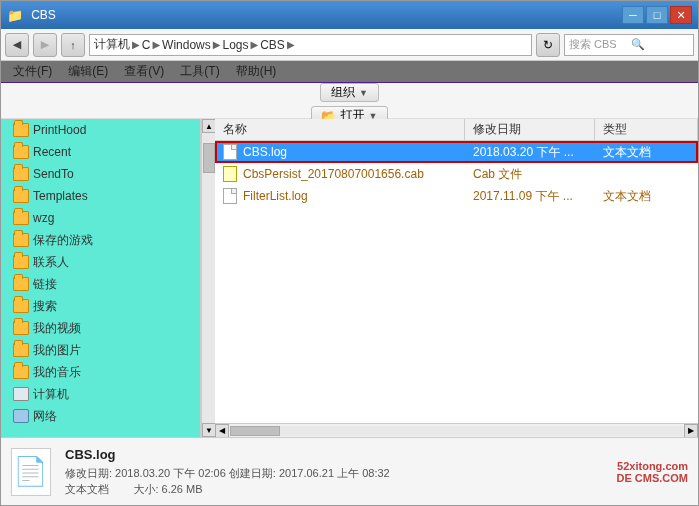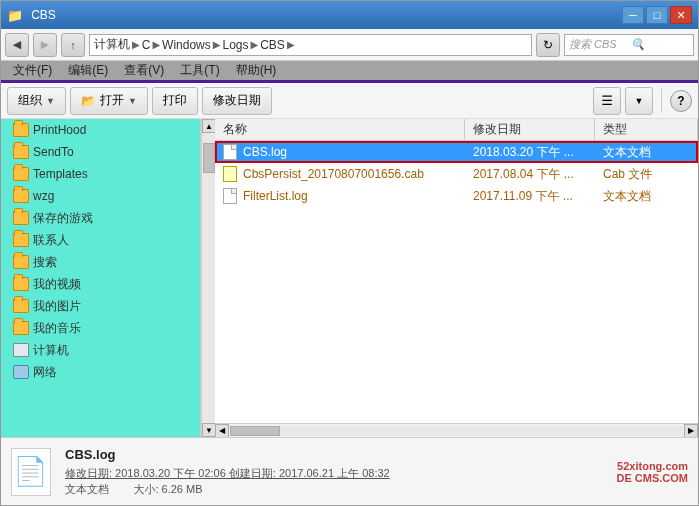--- a/index.html
+++ b/index.html
@@ -109,49 +109,50 @@
       width: 130px;
       border: 1px solid #aaa;
       background: white;
       display: flex;
       align-items: center;
       padding: 0 4px;
       font-size: 11px;
       color: #999;
       gap: 4px;
     }
-    .search-box span { flex: 1; font-style: italic; }
+    .search-box span { flex: 1; }
 
     
     .menu-bar {
-      background: #a3a3a3;
+      background: #737373;
       height: 22px;
       display: flex;
       align-items: center;
       padding: 0 4px;
-      border-bottom: 3px solid #4c1d95;
+      border-bottom: 1px solid #4c1d95;
       flex-shrink: 0;
     }
     .menu-item {
       padding: 2px 8px;
       font-size: 12px;
       cursor: pointer;
       color: #222;
     }
 
     
     .toolbar {
       background: #f5f5f5;
       height: 36px;
       display: flex;
       align-items: center;
       padding: 0 6px;
       gap: 4px;
       border-bottom: 1px solid #ddd;
       flex-shrink: 0;
+      flex-direction: column;
     }
     .tool-btn {
       height: 28px;
       padding: 0 10px;
       background: linear-gradient(to bottom, #f8f8f8, #e0e0e0);
       border: 1px solid #bbb;
       border-radius: 3px;
       cursor: pointer;
       font-size: 12px;
       display: flex;
@@ -416,21 +417,20 @@
     .status-filename {
       font-size: 13px;
       font-weight: bold;
       color: #222;
       margin-bottom: 4px;
     }
     .status-detail {
       font-size: 11px;
       color: #555;
       margin-bottom: 1px;
-      text-decoration: underline;
     }
     .status-type {
       font-size: 11px;
       color: #555;
     }
     .watermark {
       font-size: 11px;
       color: #c04040;
       font-weight: bold;
       margin-left: auto;
@@ -542,37 +542,45 @@
 
   <div class="main-content">
 
     <div class="left-panel">
       <div class="tree-item">
         <div class="folder-icon"></div>
         <span>PrintHood</span>
       </div>
       <div class="tree-item">
         <div class="folder-icon"></div>
+        <span>Recent</span>
+      </div>
+      <div class="tree-item">
+        <div class="folder-icon"></div>
         <span>SendTo</span>
       </div>
       <div class="tree-item">
         <div class="folder-icon"></div>
         <span>Templates</span>
       </div>
       <div class="tree-item">
         <div class="folder-icon"></div>
         <span>wzg</span>
       </div>
       <div class="tree-item">
         <div class="folder-icon"></div>
         <span>保存的游戏</span>
       </div>
       <div class="tree-item">
         <div class="folder-icon"></div>
         <span>联系人</span>
+      </div>
+      <div class="tree-item">
+        <div class="folder-icon"></div>
+        <span>链接</span>
       </div>
       <div class="tree-item">
         <div class="folder-icon"></div>
         <span>搜索</span>
       </div>
       <div class="tree-item">
         <div class="folder-icon"></div>
         <span>我的视频</span>
       </div>
       <div class="tree-item">
@@ -621,23 +629,20 @@
           </div>
           <div class="file-col file-col-type">
             <span>文本文档</span>
           </div>
         </div>
 
         <div class="file-row">
           <div class="file-col file-col-name">
             <div class="file-icon-cab"></div>
             <span>CbsPersist_20170807001656.cab</span>
-          </div>
-          <div class="file-col file-col-date">
-            <span>2017.08.04 下午 ...</span>
           </div>
           <div class="file-col file-col-type">
             <span>Cab 文件</span>
           </div>
         </div>
 
         <div class="file-row">
           <div class="file-col file-col-name">
             <div class="file-icon-doc"></div>
             <span>FilterList.log</span>

